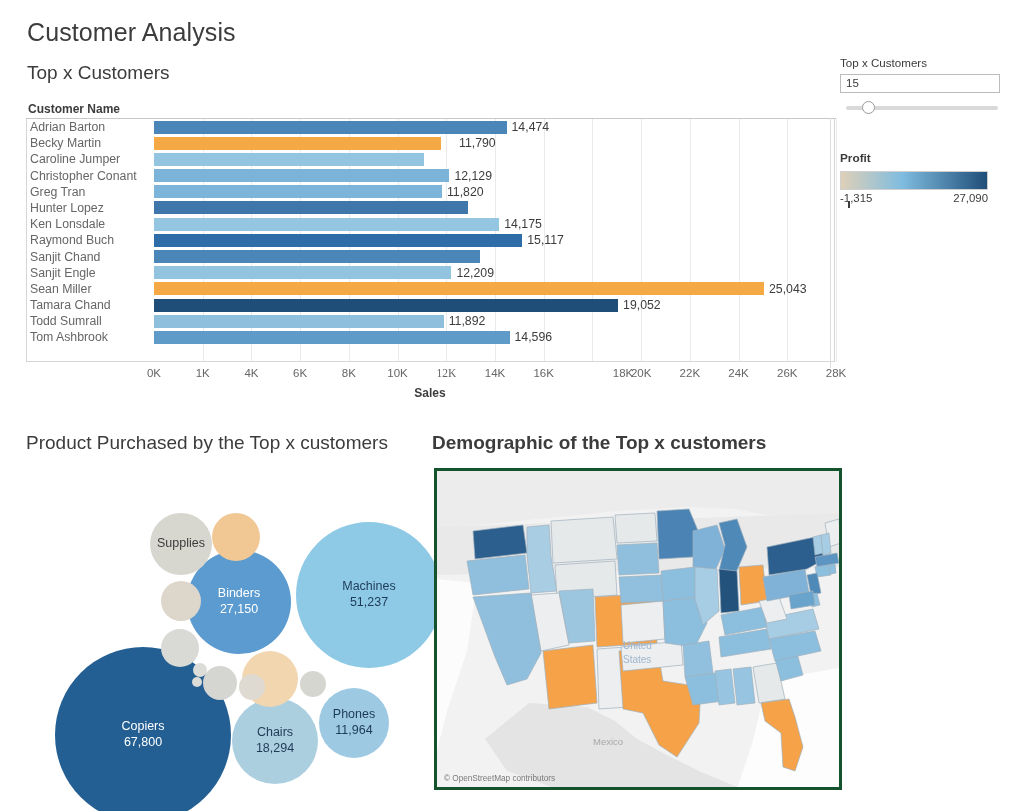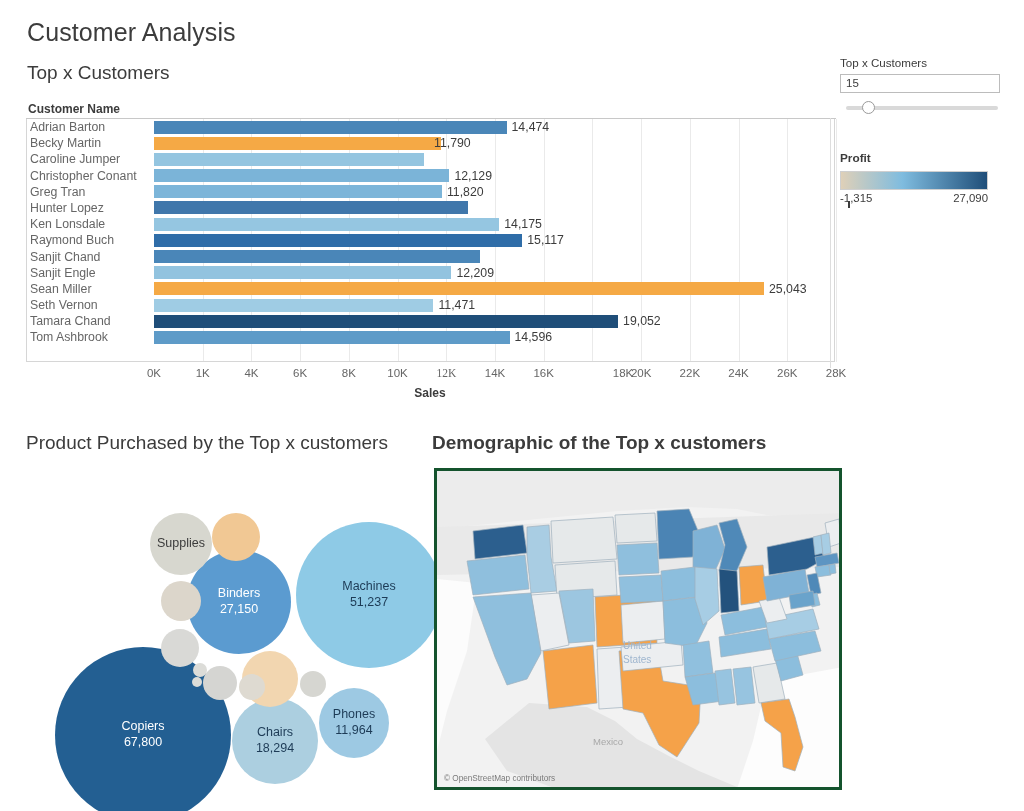--- a/index.html
+++ b/index.html
@@ -353,21 +353,21 @@
           <div class="bar-name">Adrian Barton</div>
           <div class="bar-track">
             <div class="bar-fill" style="width: 352.545px; background: rgb(74, 134, 184);"></div>
             <div class="bar-label" style="left: 361.545px;">14,474</div>
           </div>
         </div>
         <div class="bar-row">
           <div class="bar-name">Becky Martin</div>
           <div class="bar-track">
             <div class="bar-fill" style="width: 287.171px; background: rgb(245, 169, 69);"></div>
-            <div class="bar-label" style="left: 284px;">11,790</div>
+            <div class="bar-label" style="left: 309px;">11,790</div>
           </div>
         </div>
         <div class="bar-row">
           <div class="bar-name">Caroline Jumper</div>
           <div class="bar-track">
             <div class="bar-fill" style="width: 270.364px; background: rgb(148, 197, 224);"></div>
           </div>
         </div>
         <div class="bar-row">
           <div class="bar-name">Christopher Conant</div>
@@ -417,31 +417,31 @@
           </div>
         </div>
         <div class="bar-row">
           <div class="bar-name">Sean Miller</div>
           <div class="bar-track">
             <div class="bar-fill" style="width: 609.976px; background: rgb(245, 169, 69);"></div>
             <div class="bar-label" style="left: 618.976px;">25,043</div>
           </div>
         </div>
         <div class="bar-row">
-          <div class="bar-name">Seth Vernon</div>
-          <div class="bar-track">
-            <div class="bar-fill" style="width: 279.401px; background: rgb(159, 204, 228);"></div>
-            <div class="bar-label" style="left: 288.401px;">11,471</div>
-          </div>
-        </div>
-        <div class="bar-row">
           <div class="bar-name">Tamara Chand</div>
           <div class="bar-track">
             <div class="bar-fill" style="width: 464.052px; background: rgb(31, 78, 121);"></div>
             <div class="bar-label" style="left: 473.052px;">19,052</div>
+          </div>
+        </div>
+        <div class="bar-row">
+          <div class="bar-name">Todd Sumrall</div>
+          <div class="bar-track">
+            <div class="bar-fill" style="width: 289.655px; background: rgb(142, 192, 221);"></div>
+            <div class="bar-label" style="left: 298.655px;">11,892</div>
           </div>
         </div>
         <div class="bar-row">
           <div class="bar-name">Tom Ashbrook</div>
           <div class="bar-track">
             <div class="bar-fill" style="width: 355.517px; background: rgb(94, 155, 200);"></div>
             <div class="bar-label" style="left: 364.517px;">14,596</div>
           </div>
         </div>
       </div>

